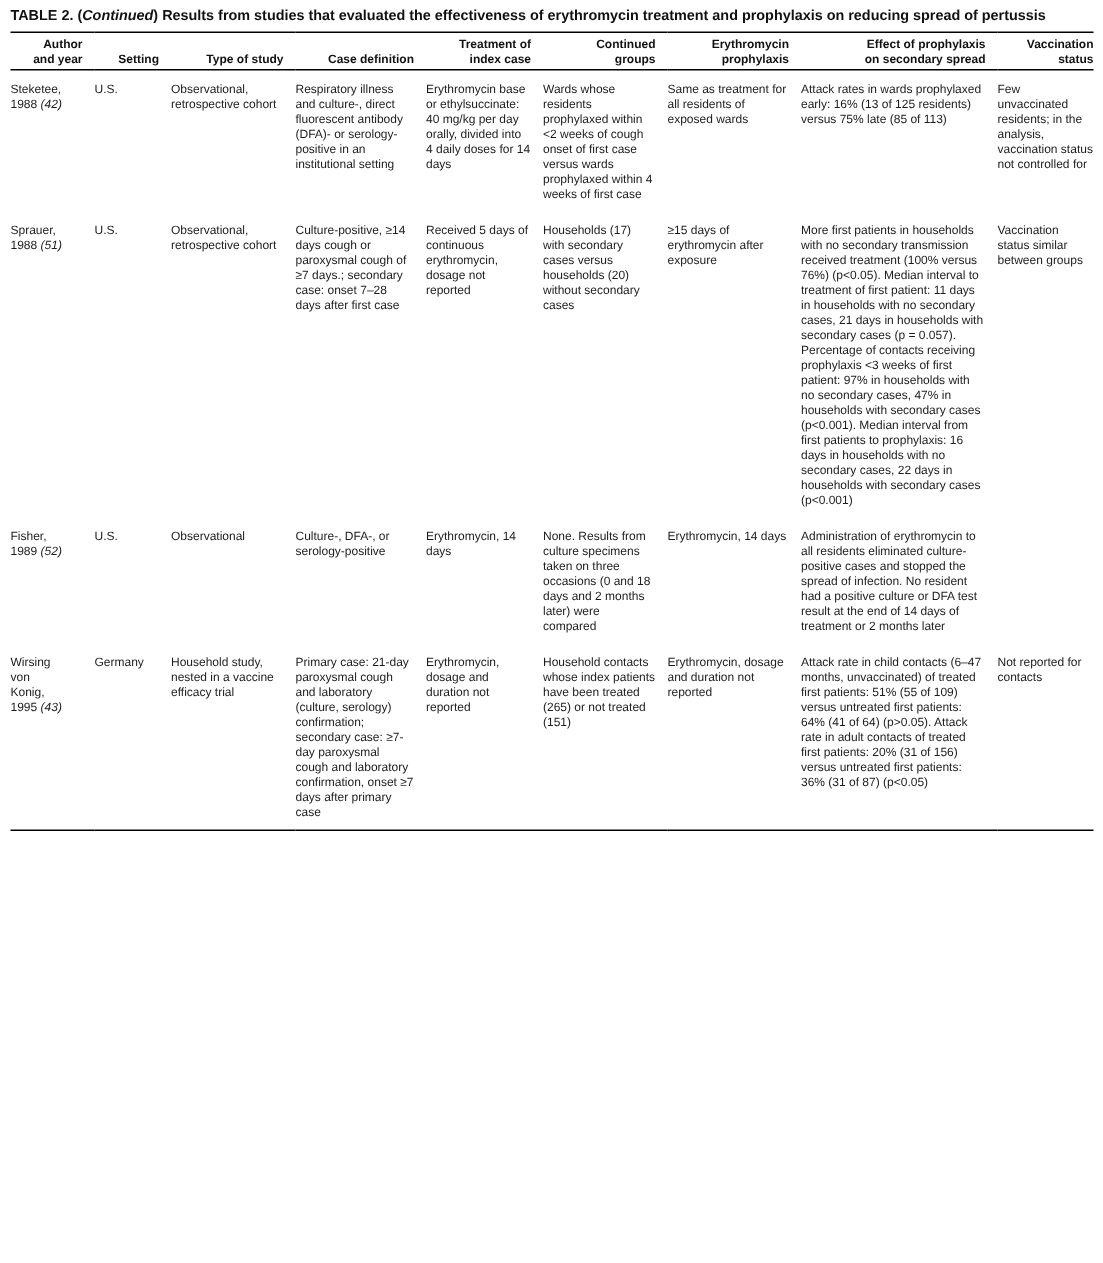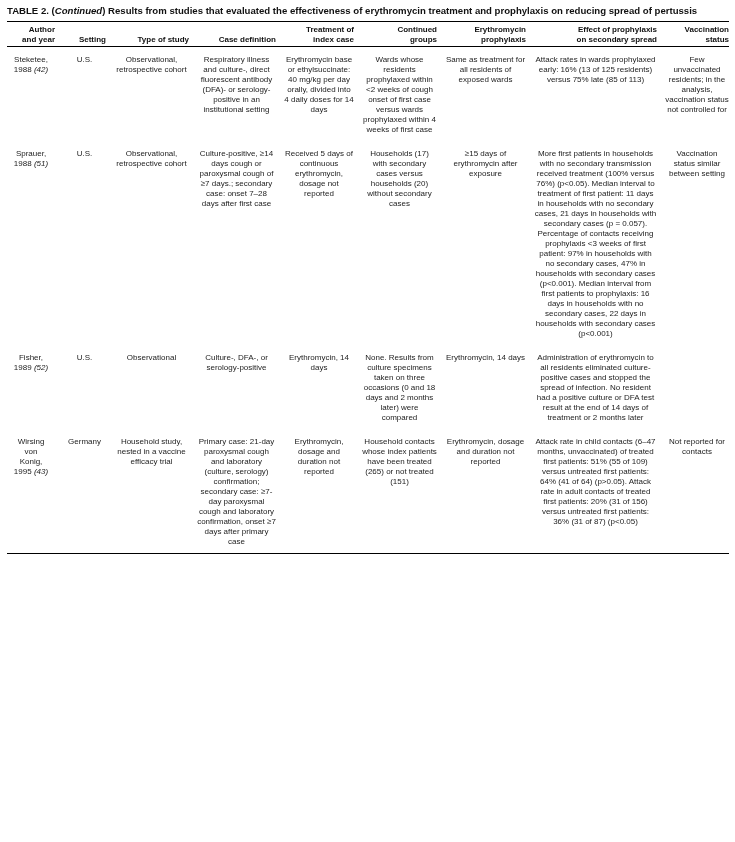--- a/index.html
+++ b/index.html
@@ -38,21 +38,21 @@
     text-align: right;
     padding: 3px 8px 2px 0;
     white-space: pre-line;
     color: #111;
   }
   table.results th.center { }
   table.results td {
     font-size: 8px;
     line-height: 1.25;
     vertical-align: top;
-    text-align: center;
+    text-align: left;
     padding: 8px 8px 6px 0;
     word-wrap: break-word;
   }
   table.results th:last-child,
   table.results td:last-child { padding-right: 0; }
   .pre { white-space: pre-line; }
   td i, .ref { font-style: italic; }
 </style>
 </head>
 <body>
@@ -108,21 +108,21 @@
       <tr>
         <td><span class="pre">Sprauer,
 1988</span> <i>(51)</i></td>
         <td>U.S.</td>
         <td>Observational, retrospective cohort</td>
         <td>Culture-positive, ≥14 days cough or paroxysmal cough of ≥7 days.; secondary case: onset 7–28 days after first case</td>
         <td>Received 5 days of continuous erythromycin, dosage not reported</td>
         <td>Households (17) with secondary cases versus households (20) without secondary cases</td>
         <td>≥15 days of erythromycin after exposure</td>
         <td>More first patients in households with no secondary transmission received treatment (100% versus 76%) (p&lt;0.05). Median interval to treatment of first patient: 11 days in households with no secondary cases, 21 days in households with secondary cases (p = 0.057). Percentage of contacts receiving prophylaxis &lt;3 weeks of first patient: 97% in households with no secondary cases, 47% in households with secondary cases (p&lt;0.001). Median interval from first patients to prophylaxis: 16 days in households with no secondary cases, 22 days in households with secondary cases (p&lt;0.001)</td>
-        <td>Vaccination status similar between setting</td>
+        <td>Vaccination status similar between groups</td>
       </tr>
       <tr>
         <td><span class="pre">Fisher,
 1989</span> <i>(52)</i></td>
         <td>U.S.</td>
         <td>Observational</td>
         <td>Culture-, DFA-, or serology-positive</td>
         <td>Erythromycin, 14 days</td>
         <td>None. Results from culture specimens taken on three occasions (0 and 18 days and 2 months later) were compared</td>
         <td>Erythromycin, 14 days</td>

